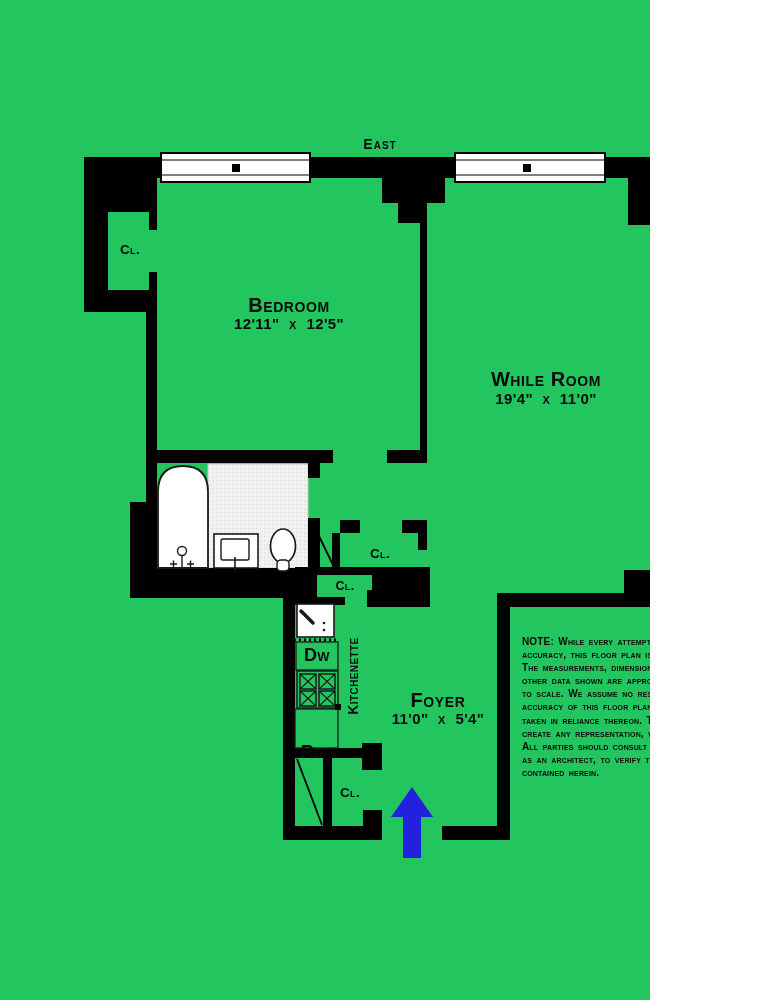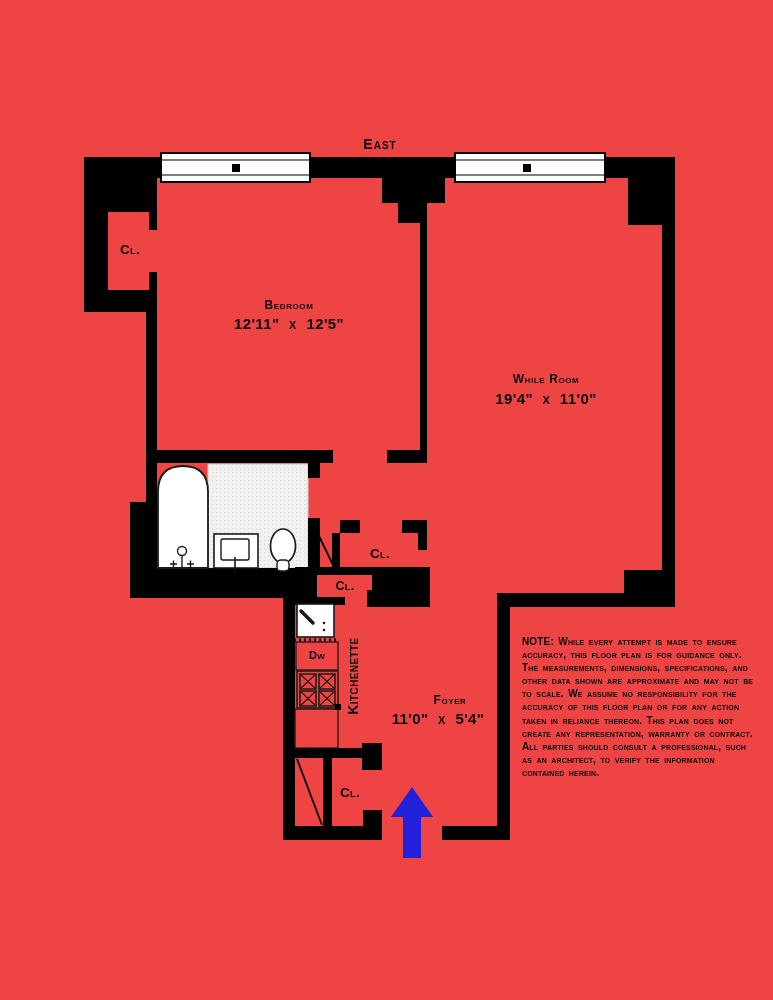--- a/index.html
+++ b/index.html
@@ -1,30 +1,30 @@
 <!DOCTYPE html>
 <html><head>
 <meta charset="utf-8">
 <style>
   html,body { margin:0; padding:0; background:#fff; }
   .page {
-    position:relative; width:773px; height:1000px; background:#ef4444;
+    position:relative; width:650px; height:1000px; background:#22c55e;
     font-family:"Liberation Sans", sans-serif; overflow:hidden;
   }
   .plan-svg { position:absolute; left:0; top:0; }
   .label {
     position:absolute; transform:translate(-50%,-50%);
     font-weight:bold; font-variant:small-caps; color:#0b0b0b;
     white-space:nowrap; line-height:1;
   }
-  .room-name   { font-size:12px; letter-spacing:0.6px; }
+  .room-name   { font-size:20px; letter-spacing:0.6px; }
   .room-dims   { font-size:15px; letter-spacing:0.4px; word-spacing:5px; }
   .closet-lbl  { font-size:13.5px; letter-spacing:0.3px; }
   .closet-lbl-sm { font-size:12.5px; }
-  .appl-lbl    { font-size:11px; letter-spacing:0.3px;text-align:center; }
+  .appl-lbl    { font-size:18px; letter-spacing:0.3px;text-align:center; }
   .east-lbl    { font-size:14px; letter-spacing:1px; }
   .kitch-lbl   { font-size:14px; letter-spacing:0.4px;
                  transform:translate(-50%,-50%) rotate(-90deg); }
   .note {
     position:absolute; left:522px; top:635px; width:234px;
     font-weight:bold; font-variant:small-caps; color:#0b0b0b;
     font-size:10px; line-height:13.1px; letter-spacing:0.15px;
     word-spacing:1.5px; text-align:left;
   }
 </style>
@@ -142,21 +142,21 @@
   </svg>
 
   <div class="label east-lbl" style="left:380px; top:144px;">East</div>
 
   <div class="label room-name" style="left:289px; top:305px;">Bedroom</div>
   <div class="label room-dims" style="left:289px; top:323px;">12'11" x 12'5"</div>
 
   <div class="label room-name" style="left:546px; top:379px;">While Room</div>
   <div class="label room-dims" style="left:546px; top:398px;">19'4" x 11'0"</div>
 
-  <div class="label room-name" style="left:438px; top:700px;margin-left:12px;">Foyer</div>
+  <div class="label room-name" style="left:438px; top:700px;">Foyer</div>
   <div class="label room-dims" style="left:438px; top:718px;">11'0" x 5'4"</div>
 
   <div class="label kitch-lbl" style="left:353px; top:676px;">Kitchenette</div>
 
   <div class="label closet-lbl" style="left:130px; top:250px;">Cl.</div>
   <div class="label closet-lbl" style="left:380px; top:554px;">Cl.</div>
   <div class="label closet-lbl closet-lbl-sm" style="left:345px; top:586px;">Cl.</div>
   <div class="label closet-lbl" style="left:350px; top:793px;">Cl.</div>
 
   <div class="label appl-lbl" style="left:317px; top:655px;">Dw</div>

